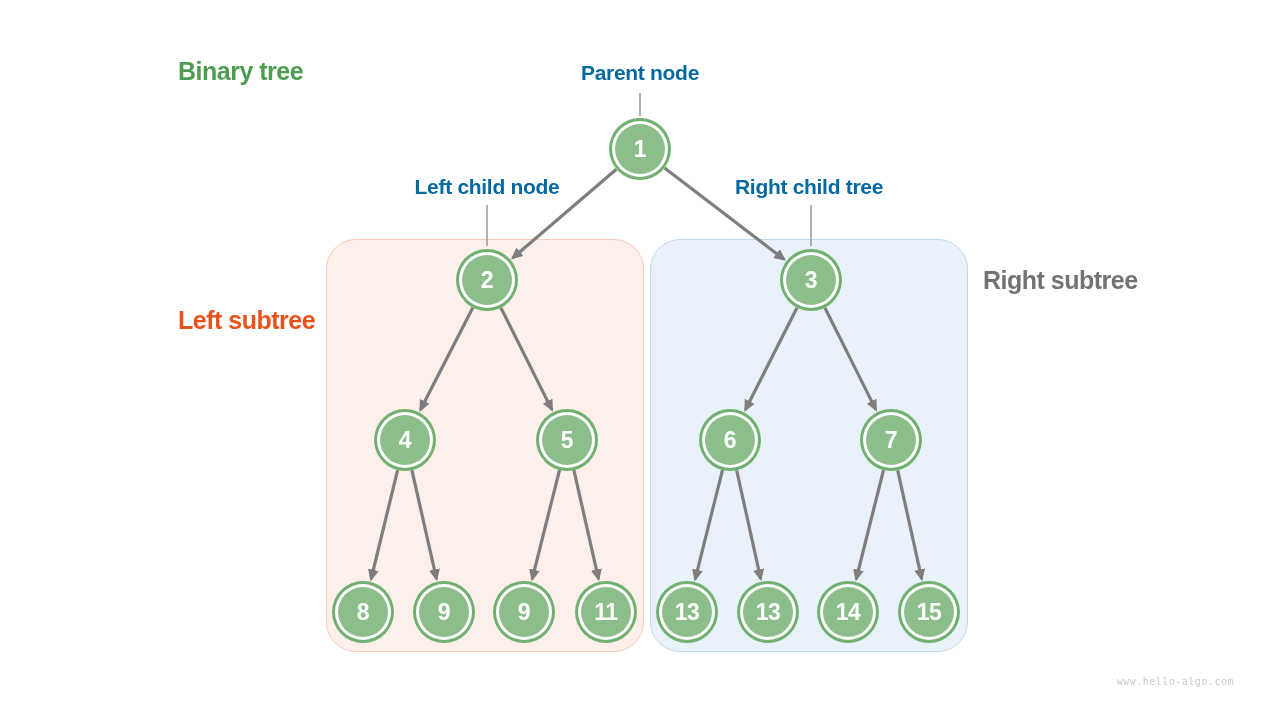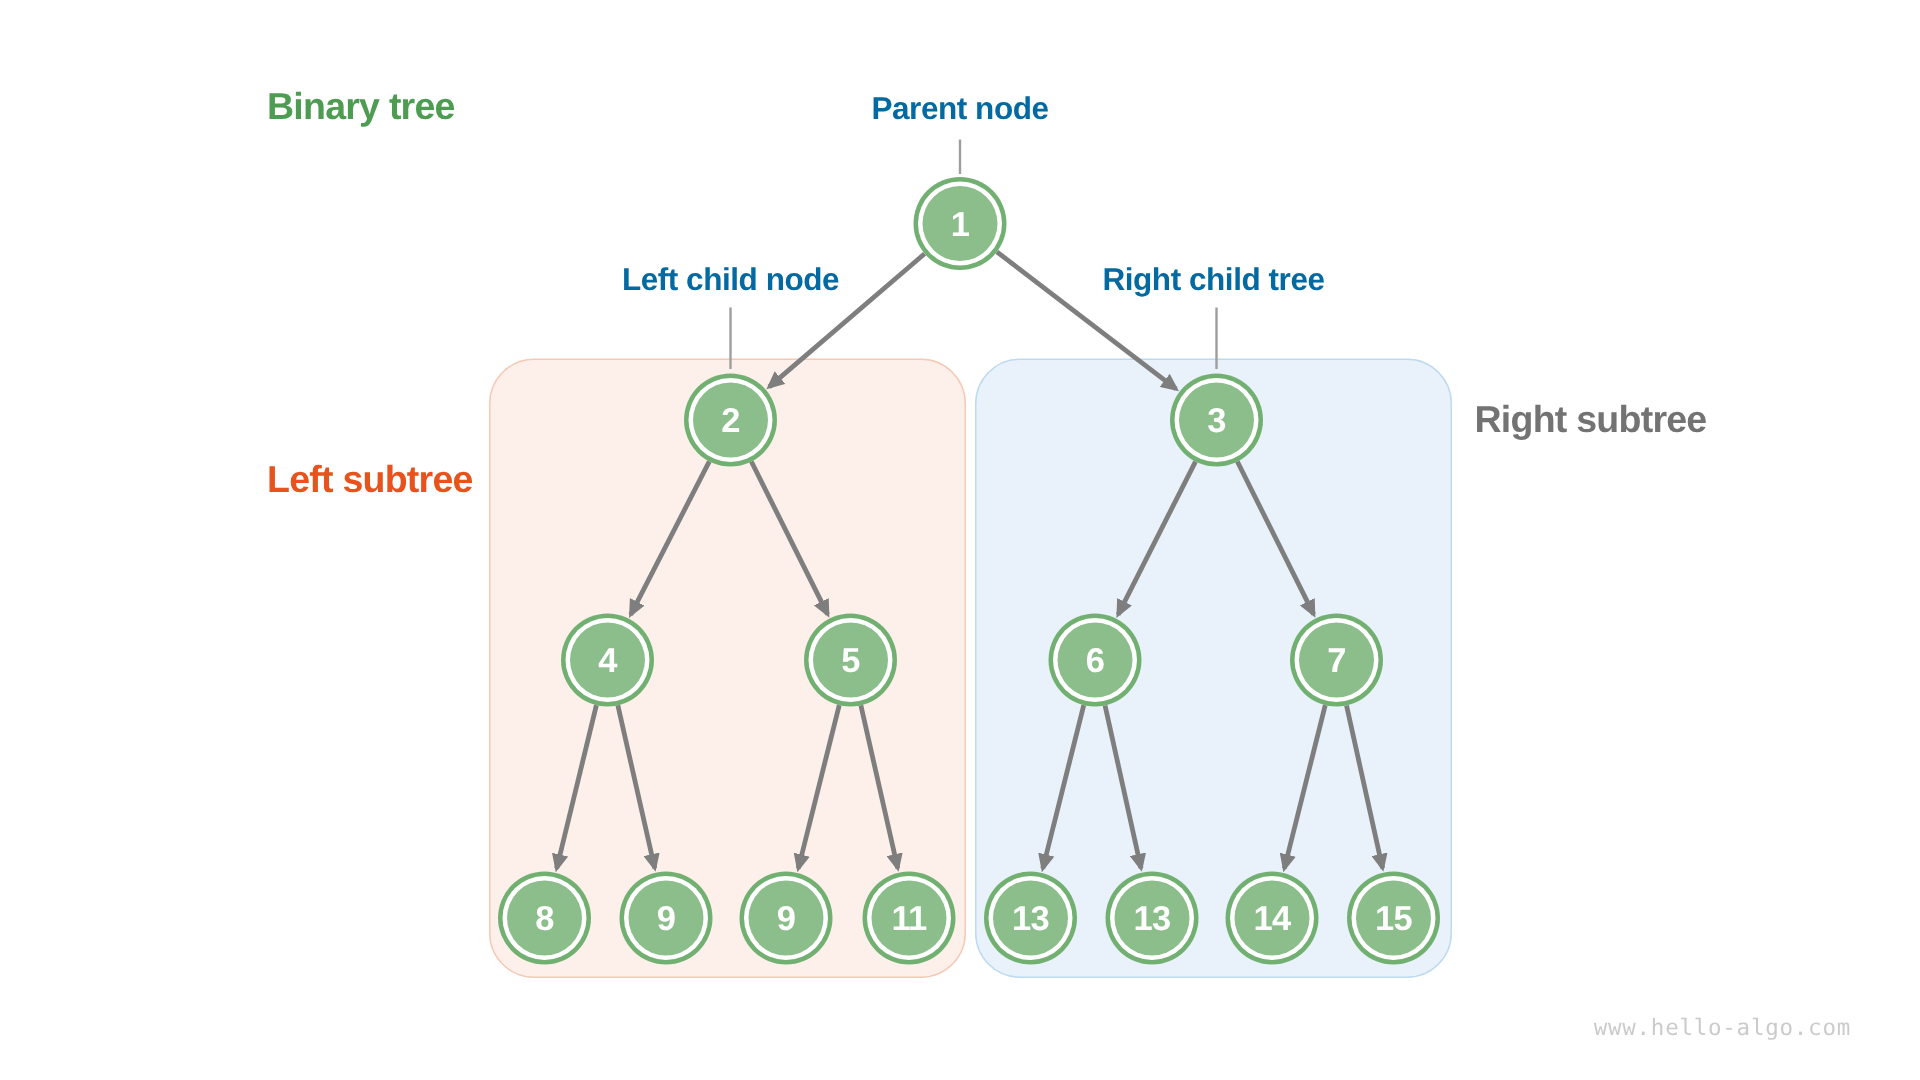--- a/index.html
+++ b/index.html
@@ -64,21 +64,21 @@
     white-space:nowrap;
     transform:translateX(-50%);
   }
   .title-green{color:#4D9C51;}
   .subtree-label-left{color:#E8521C;margin-top:40px;}
   .subtree-label-right{color:#737373;}
   .watermark{
     position:absolute;
     right:46px;top:676px;
     font-family:"DejaVu Sans Mono", monospace;
-    font-size:15px;
+    font-size:10px;
     color:#CBCBCB;
     letter-spacing:0.5px;
   }
 </style>
 </head>
 <body>
 
 <div id="canvas">
 
   <div class="subtree-box left"></div>

